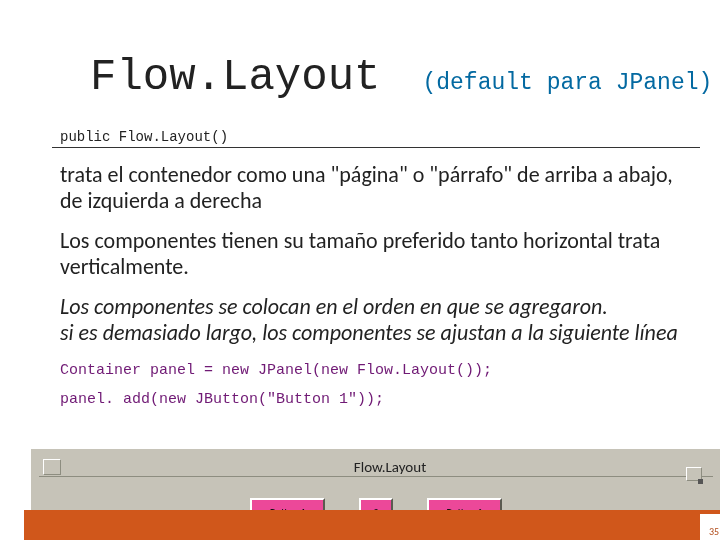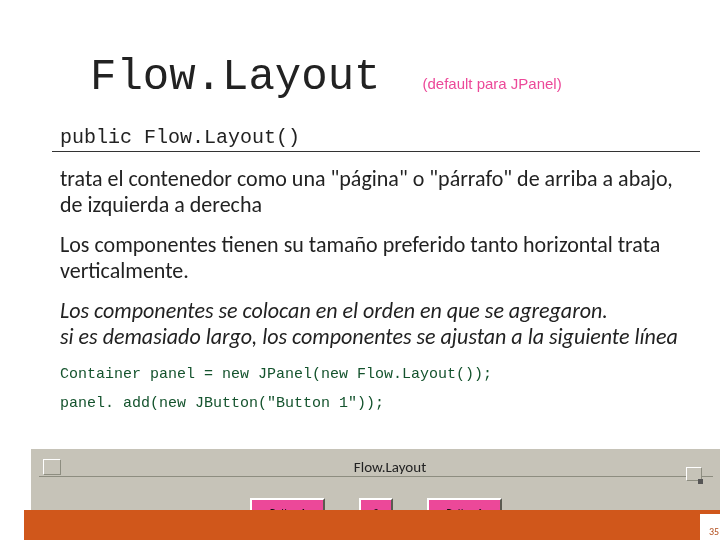--- a/index.html
+++ b/index.html
@@ -16,45 +16,45 @@
     align-items: baseline;
     padding: 20px 0 0 58px;
     gap: 26px;
   }
   .title {
     font-family: "Courier New", monospace;
     font-size: 44px;
     color: #222;
   }
   .title-note {
-    font-family: Liberation Sans, sans-serif;
-    font-size: 15px;
-    color: #ec4899;
+    font-family: Liberation Mono, monospace;
+    font-size: 23px;
+    color: #0369a1;
   }
   .constructor-row {
     margin: 16px 36px 0 36px;
     border-bottom: 1px solid #333;
     padding-bottom: 2px;
   }
   .constructor {
     font-family: "Courier New", monospace;
-    font-size: 20px;
+    font-size: 14px;
     color: #222;
   }
   .para {
     margin: 14px 40px 0 44px;
     font-size: 22px;
     line-height: 1.18;
     color: #222;
   }
   .code-line {
     margin: 16px 40px 0 44px;
     font-family: "Courier New", monospace;
     font-size: 15px;
-    color: #14532d;
+    color: #701a75;
   }
   .code-line + .code-line {
     margin-top: 12px;
   }
 
   .window {
     position: absolute;
     left: 6px;
     right: 6px;
     top: 424px;

